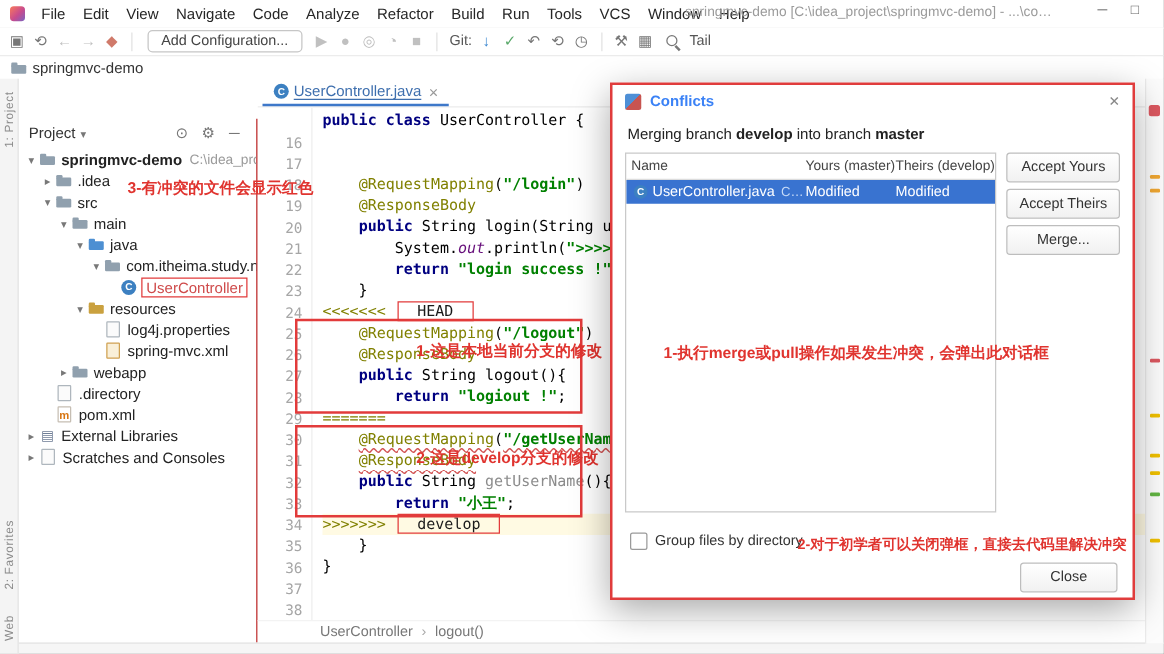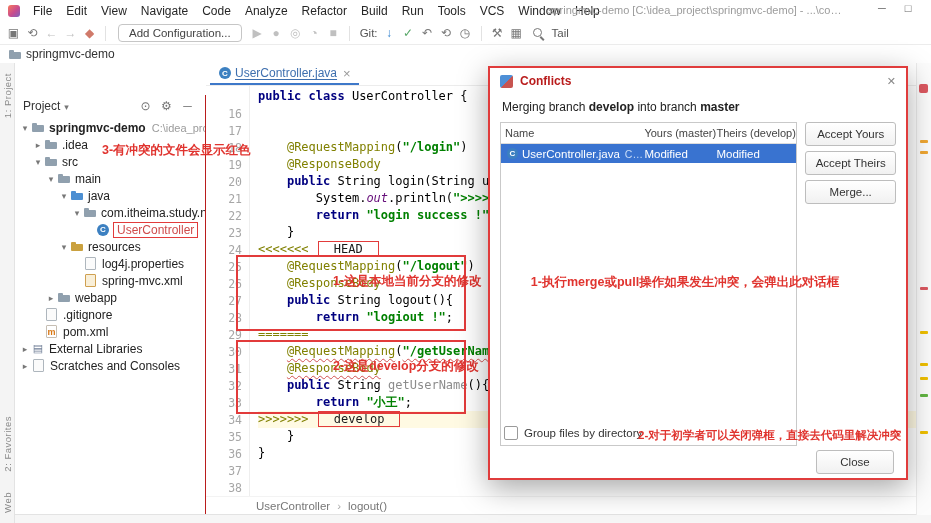--- a/index.html
+++ b/index.html
@@ -96,25 +96,25 @@
   .mark{position:absolute;left:3px;width:8px;height:3px;border-radius:1px;}
   .indicator{position:absolute;left:2px;width:9px;height:9px;border-radius:2px;}
 
   
   .statusbar{position:absolute;left:0;right:0;bottom:0;height:8px;background:#f6f6f6;border-top:1px solid #e3e3e3;}
 
   
   .dialog{position:absolute;left:488px;top:66px;width:420px;height:414px;background:#fff;border:2px solid #e03c3c;box-shadow:0 8px 28px rgba(0,0,0,.35);z-index:50;box-sizing:border-box;}
   .dlg-title{height:26px;display:flex;align-items:center;padding:0 10px;gap:7px;}
   .dlg-icon{width:13px;height:13px;border-radius:2px;background:linear-gradient(135deg,#4e8fd6 50%,#c75450 50%);flex:none;}
-  .dlg-title-text{font-weight:bold;font-size:12px;color:#b91c1c;flex:1;}
+  .dlg-title-text{font-weight:bold;font-size:12px;color:#3b82f6;flex:1;}
   .dlg-close::before{content:"✕";color:#888;font-size:11px;}
   .dlg-sub{padding:6px 12px 4px;font-size:12px;color:#222;}
   .dlg-content{display:flex;gap:8px;padding:4px 10px 0;}
-  .ctable{width:302px;height:324px;border:1px solid #c9c9c9;box-sizing:border-box;overflow:hidden;background:#fff;}
+  .ctable{width:302px;height:288px;border:1px solid #c9c9c9;box-sizing:border-box;overflow:hidden;background:#fff;}
   .chead{display:flex;height:20px;border-bottom:1px solid #dcdcdc;align-items:center;font-size:11px;color:#444;}
   .col.c0{width:146px;padding-left:4px;display:flex;align-items:center;overflow:hidden;white-space:nowrap;box-sizing:border-box;}
   .col.c1{width:72px;flex:none;}
   .col.c2{width:80px;flex:none;}
   .trow{display:flex;height:19px;align-items:center;font-size:11.5px;}
   .trow.sel{background:#3973d0;color:#fff;}
   .trow .ticon.class{width:11px;height:11px;margin:0 0 0 2px;}
   .fname{margin-left:4px;}
   .fpath{margin-left:5px;color:#c8dcf8;font-size:10.5px;overflow:hidden;text-overflow:ellipsis;}
   .cactions{display:flex;flex-direction:column;gap:5px;width:92px;}
@@ -276,21 +276,21 @@
           <span class="tree-label">spring-mvc.xml</span>
         </div>
         <div class="tree-row" style="padding-left: 30px;">
           <span class="tree-arrow">▸</span>
           <span class="ticon f folder"></span>
           <span class="tree-label">webapp</span>
         </div>
         <div class="tree-row" style="padding-left: 17px;">
           <span class="tree-arrow"></span>
           <span class="ticon file-git"></span>
-          <span class="tree-label">.gitignore</span>
+          <span class="tree-label">.directory</span>
         </div>
         <div class="tree-row" style="padding-left: 17px;">
           <span class="tree-arrow"></span>
           <span class="ticon file-maven"></span>
           <span class="tree-label">pom.xml</span>
         </div>
         <div class="tree-row" style="padding-left: 4px;">
           <span class="tree-arrow">▸</span>
           <span class="ticon lib"></span>
           <span class="tree-label">External Libraries</span>

